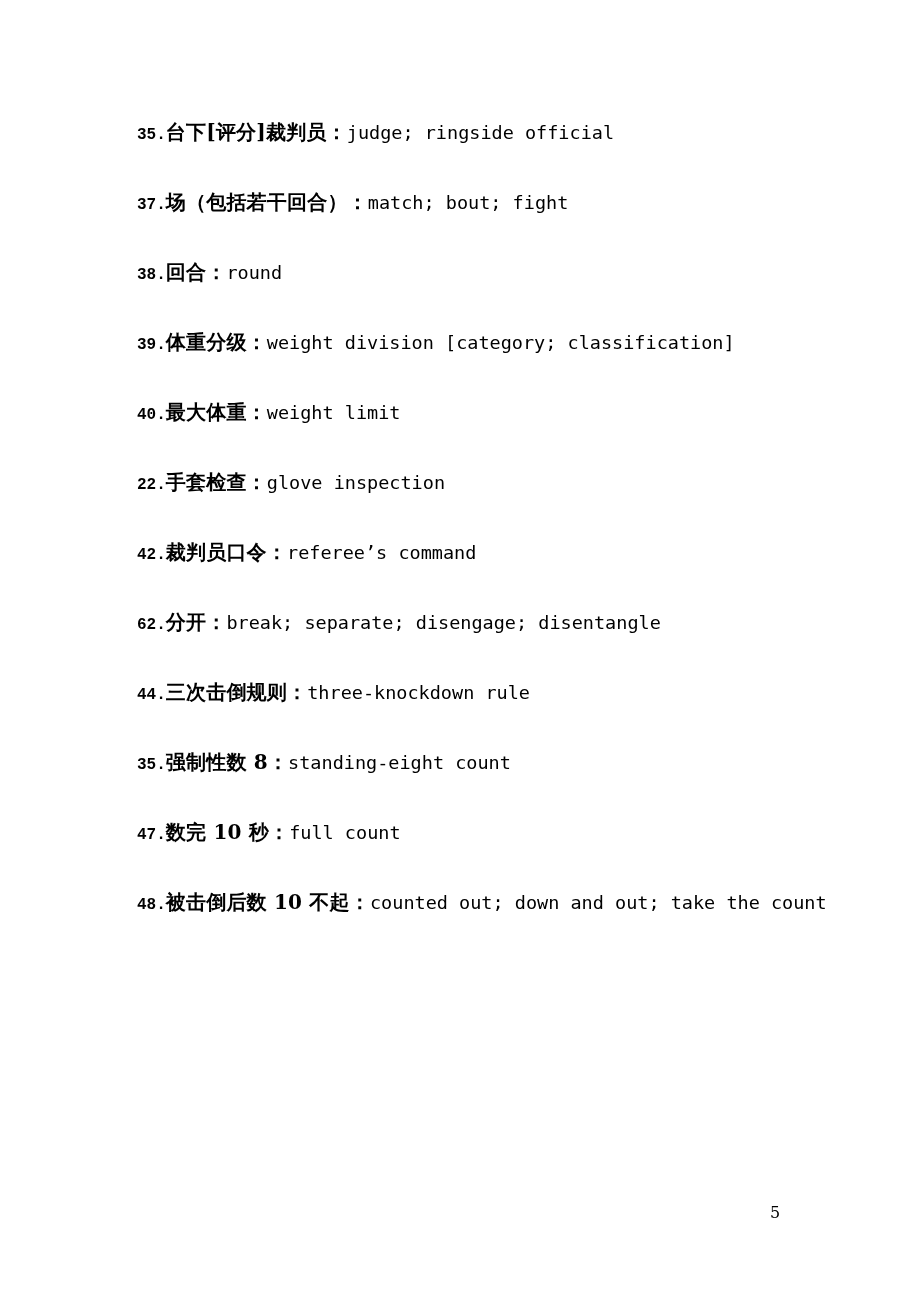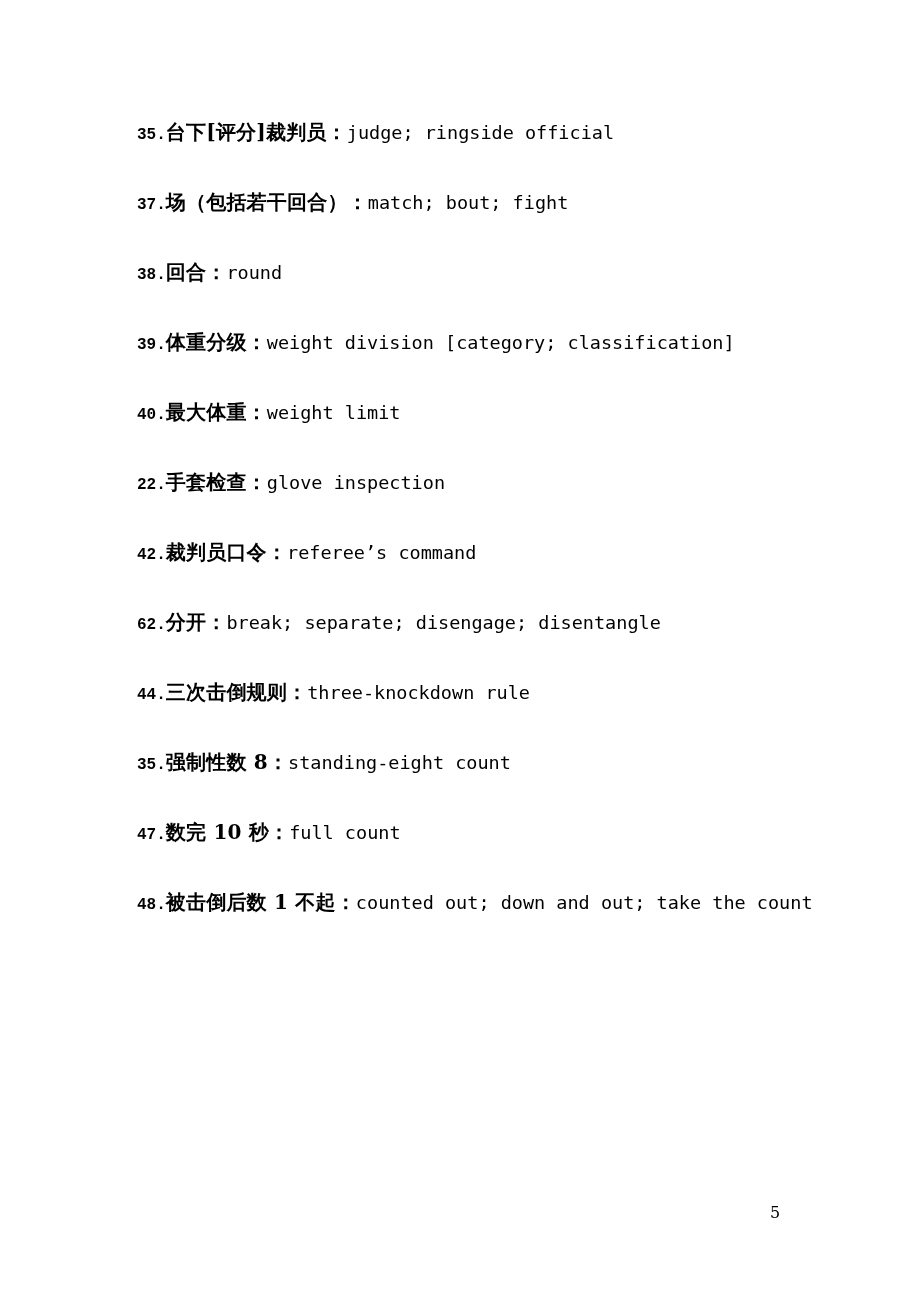--- a/index.html
+++ b/index.html
@@ -104,18 +104,18 @@
       <div class="entry"><span class="num">37.</span><span class="cn">场（包括若干回合）：</span><span class="en">match; bout; fight</span></div>
       <div class="entry"><span class="num">38.</span><span class="cn">回合：</span><span class="en">round</span></div>
       <div class="entry"><span class="num">39.</span><span class="cn">体重分级：</span><span class="en">weight division [category; classification]</span></div>
       <div class="entry"><span class="num">40.</span><span class="cn">最大体重：</span><span class="en">weight limit</span></div>
       <div class="entry"><span class="num">22.</span><span class="cn">手套检查：</span><span class="en">glove inspection</span></div>
       <div class="entry"><span class="num">42.</span><span class="cn">裁判员口令：</span><span class="en">referee’s command</span></div>
       <div class="entry"><span class="num">62.</span><span class="cn">分开：</span><span class="en">break; separate; disengage; disentangle</span></div>
       <div class="entry"><span class="num">44.</span><span class="cn">三次击倒规则：</span><span class="en">three-knockdown rule</span></div>
       <div class="entry"><span class="num">35.</span><span class="cn">强制性数 8：</span><span class="en">standing-eight count</span></div>
       <div class="entry"><span class="num">47.</span><span class="cn">数完 10 秒：</span><span class="en">full count</span></div>
-      <div class="entry"><span class="num">48.</span><span class="cn">被击倒后数 1 不起：</span><span class="en">counted out; down and out; take the count</span></div>
+      <div class="entry"><span class="num">48.</span><span class="cn">被击倒后数 10 不起：</span><span class="en">counted out; down and out; take the count</span></div>
     </div>
 
   <div id="page-number">5</div>
 
 </div>
 
 </body></html>

